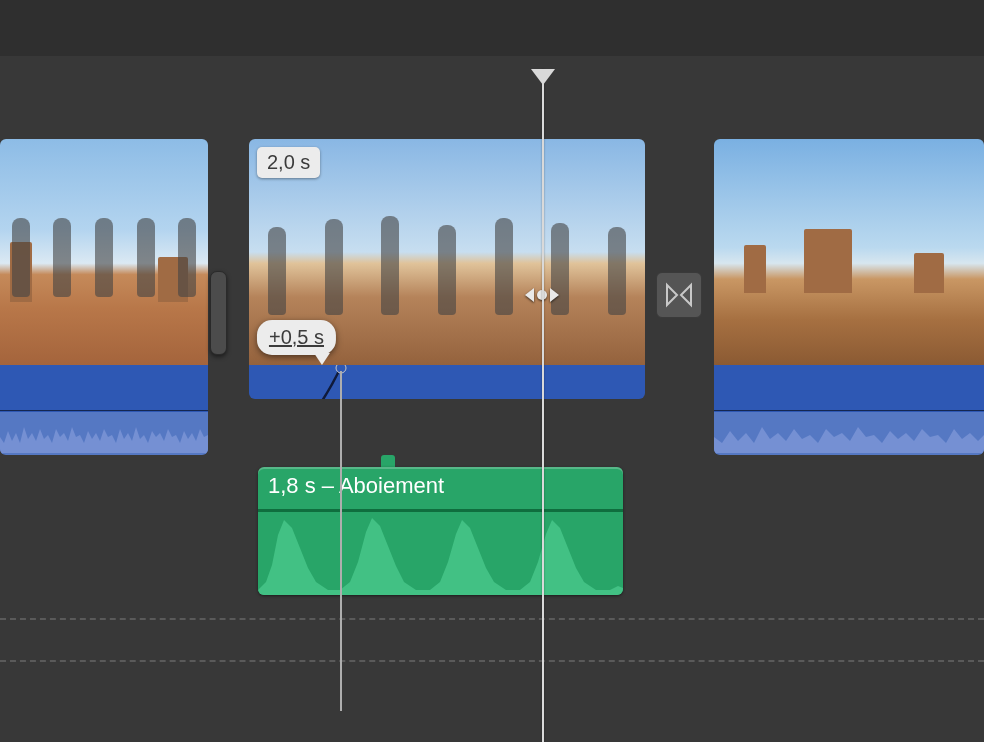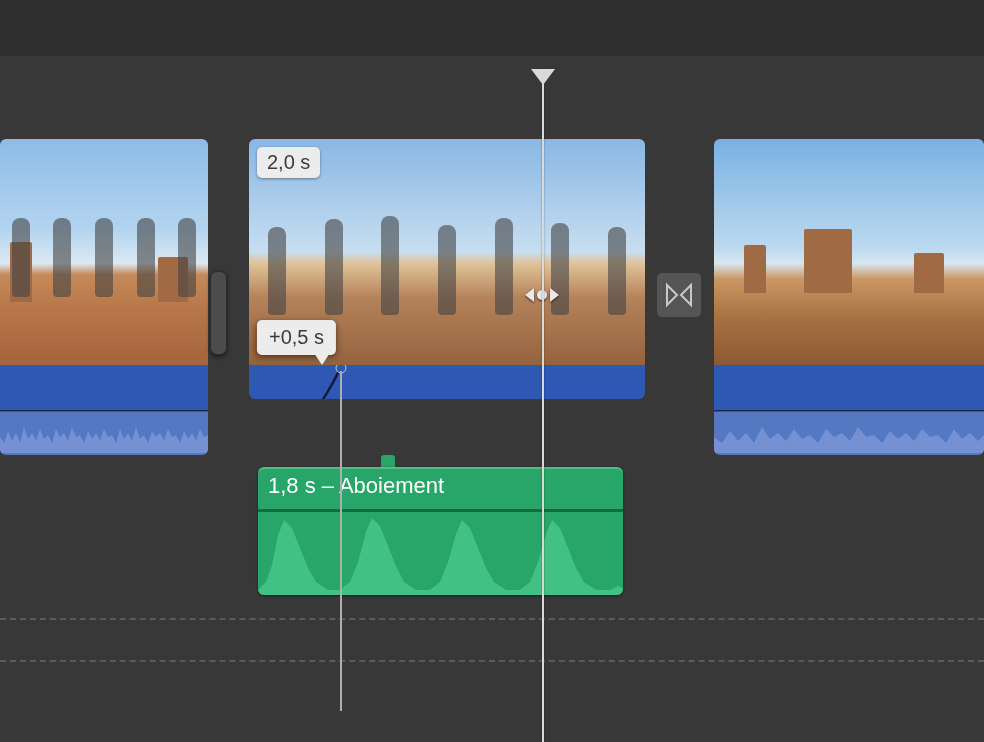--- a/index.html
+++ b/index.html
@@ -195,24 +195,25 @@
     font-weight: 400;
   }
 
   
   .tooltip {
     position: absolute;
     background: #ececec;
     color: #3b3b3b;
     font-size: 20px;
     padding: 6px 12px;
-    border-radius: 5px;
+    border-radius: 15px;
     box-shadow: 0 2px 6px rgba(0,0,0,0.5);
     transform: translate(-100%, -100%);
     white-space: nowrap;
+    text-decoration: underline;
   }
   .tooltip::after {
     content: "";
     position: absolute;
     right: -2px;
     bottom: -10px;
     width: 0; height: 0;
     border-left: 8px solid transparent;
     border-right: 8px solid transparent;
     border-top: 12px solid #ececec;

